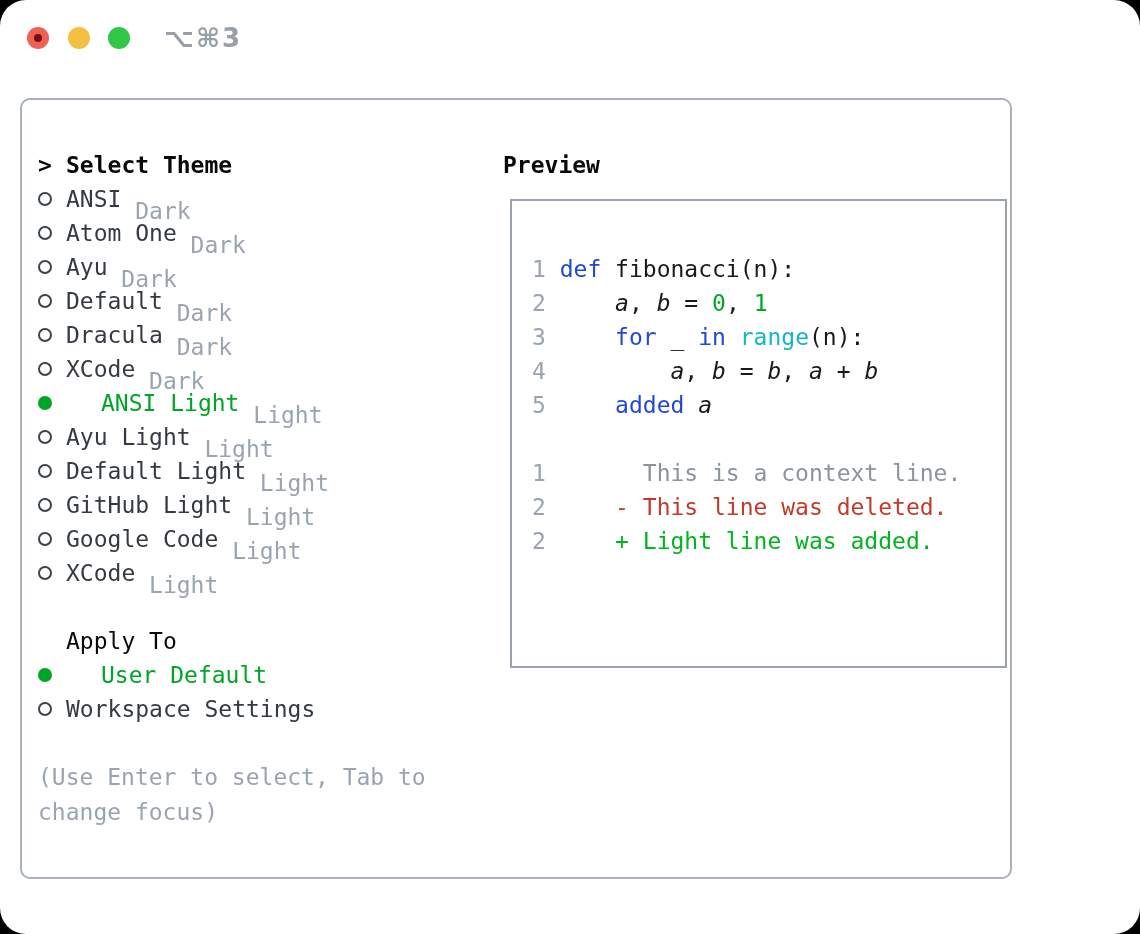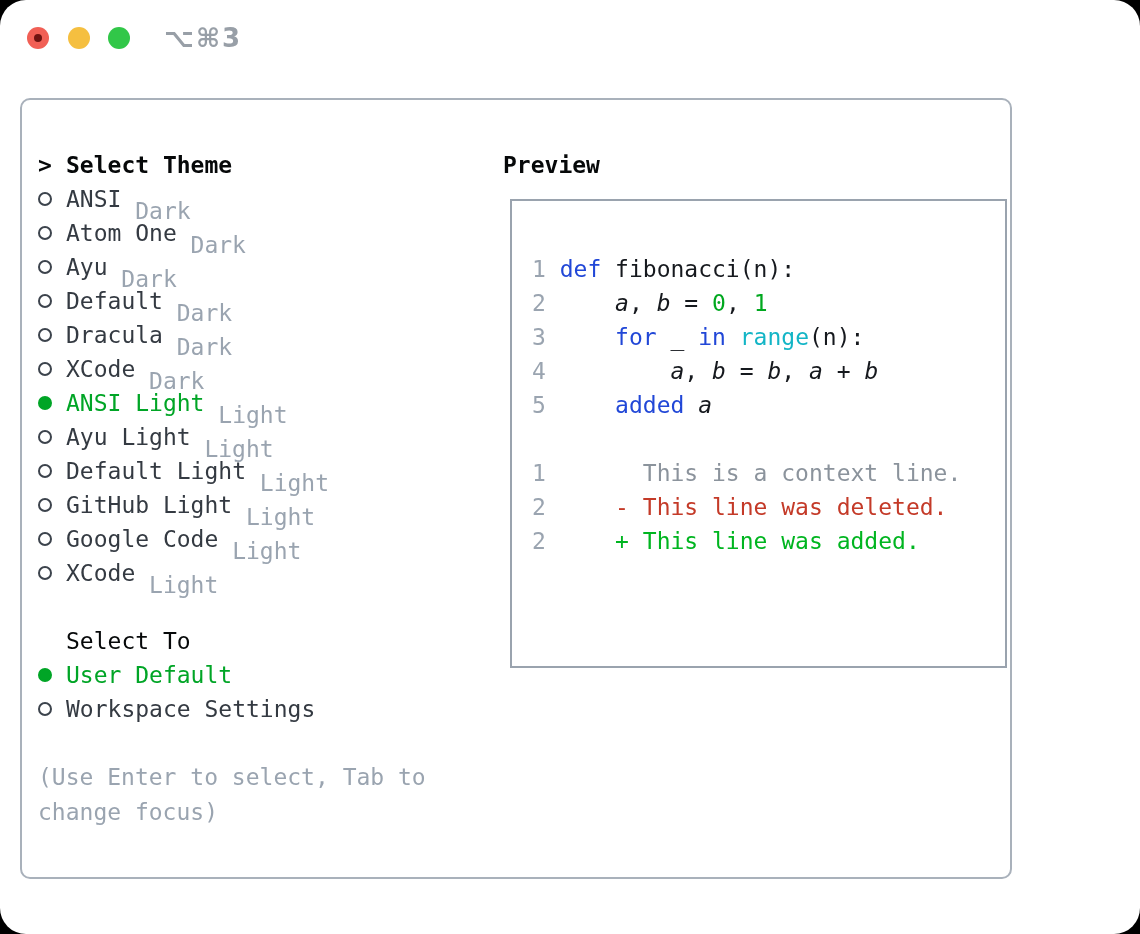--- a/index.html
+++ b/index.html
@@ -33,21 +33,21 @@
   }
   .row{height:34px;display:flex;align-items:center;white-space:pre;}
   .spacer{height:34px;}
   .marker{width:28px;display:flex;align-items:center;flex:none;}
   .chev{color:var(--c-header);font-weight:bold;}
   .header-label{color:var(--c-header);font-weight:bold;}
   .apply-label{color:var(--c-header);}
   .circle{width:14px;height:14px;border-radius:50%;border:2px solid #3c434c;box-sizing:border-box;}
   .option .label{color:var(--c-item);}
   .option .badge{color:var(--c-badge);margin-left:13.8px;margin-top:24px;}
-  .option.selected .label{color:var(--c-selected);}
+  .option.selected .label{color:var(--c-selected);margin-left:35px;}
   .option.selected .circle{background:var(--c-selected);border-color:var(--c-selected);}
   .footer-hint{
     width:412px;color:var(--c-badge);line-height:34.5px;white-space:normal;
   }
   
   .preview-header{
     position:absolute;left:481px;top:48px;height:34px;line-height:34px;
     font-size:23px;font-weight:bold;color:var(--c-header);
   }
   .preview-box{
@@ -94,39 +94,39 @@
           <div class="row option"><span class="marker"><span class="circle"></span></span><span class="label">XCode</span><span class="badge">Dark</span></div>
           <div class="row option selected"><span class="marker"><span class="circle"></span></span><span class="label">ANSI Light</span><span class="badge">Light</span></div>
           <div class="row option"><span class="marker"><span class="circle"></span></span><span class="label">Ayu Light</span><span class="badge">Light</span></div>
           <div class="row option"><span class="marker"><span class="circle"></span></span><span class="label">Default Light</span><span class="badge">Light</span></div>
           <div class="row option"><span class="marker"><span class="circle"></span></span><span class="label">GitHub Light</span><span class="badge">Light</span></div>
           <div class="row option"><span class="marker"><span class="circle"></span></span><span class="label">Google Code</span><span class="badge">Light</span></div>
           <div class="row option"><span class="marker"><span class="circle"></span></span><span class="label">XCode</span><span class="badge">Light</span></div>
         </div>
       <div class="spacer"></div>
       <div class="row">
-        <span class="marker"></span><span class="apply-label">Select To</span>
+        <span class="marker"></span><span class="apply-label">Apply To</span>
       </div>
       <div id="apply-list">
           <div class="row option selected"><span class="marker"><span class="circle"></span></span><span class="label">User Default</span></div>
           <div class="row option"><span class="marker"><span class="circle"></span></span><span class="label">Workspace Settings</span></div>
         </div>
       <div class="spacer"></div>
       <div class="footer-hint">(Use Enter to select, Tab to change focus)</div>
     </div>
 
     <div class="preview-header">Preview</div>
     <div class="preview-box">
       <div id="preview-code">
           <div class="code-line"><span class="ln">1 </span><span class="seg-kw">def</span><span class="seg-txt"> fibonacci(n):</span></div>
           <div class="code-line"><span class="ln">2 </span><span class="seg-txt">    </span><span class="seg-var">a</span><span class="seg-txt">, </span><span class="seg-var">b</span><span class="seg-txt"> = </span><span class="seg-num">0</span><span class="seg-txt">, </span><span class="seg-num">1</span></div>
           <div class="code-line"><span class="ln">3 </span><span class="seg-txt">    </span><span class="seg-kw">for</span><span class="seg-txt"> _ </span><span class="seg-kw">in</span><span class="seg-txt"> </span><span class="seg-fn">range</span><span class="seg-txt">(n):</span></div>
           <div class="code-line"><span class="ln">4 </span><span class="seg-txt">        </span><span class="seg-var">a</span><span class="seg-txt">, </span><span class="seg-var">b</span><span class="seg-txt"> = </span><span class="seg-var">b</span><span class="seg-txt">, </span><span class="seg-var">a</span><span class="seg-txt"> + </span><span class="seg-var">b</span></div>
           <div class="code-line"><span class="ln">5 </span><span class="seg-txt">    </span><span class="seg-kw">added</span><span class="seg-txt"> </span><span class="seg-var">a</span></div>
           <div class="code-line"><span class="ln"></span></div>
           <div class="code-line"><span class="ln">1 </span><span class="seg-ctx">      This is a context line.</span></div>
           <div class="code-line"><span class="ln">2 </span><span class="seg-del">    - This line was deleted.</span></div>
-          <div class="code-line"><span class="ln">2 </span><span class="seg-add">    + This line was added.</span></div>
+          <div class="code-line"><span class="ln">2 </span><span class="seg-add">    + Light line was added.</span></div>
         </div>
     </div>
 
   </div>
 </div>
 
 </body></html>

